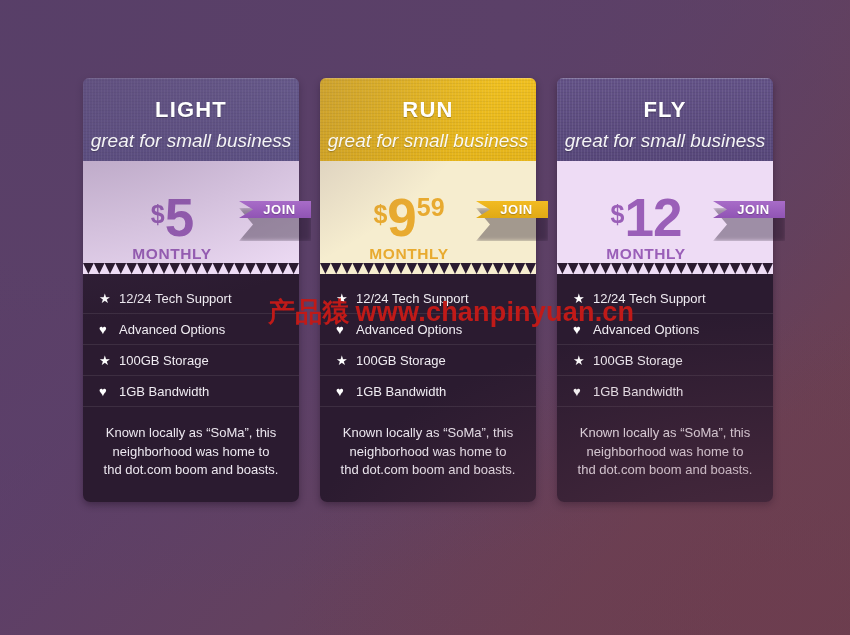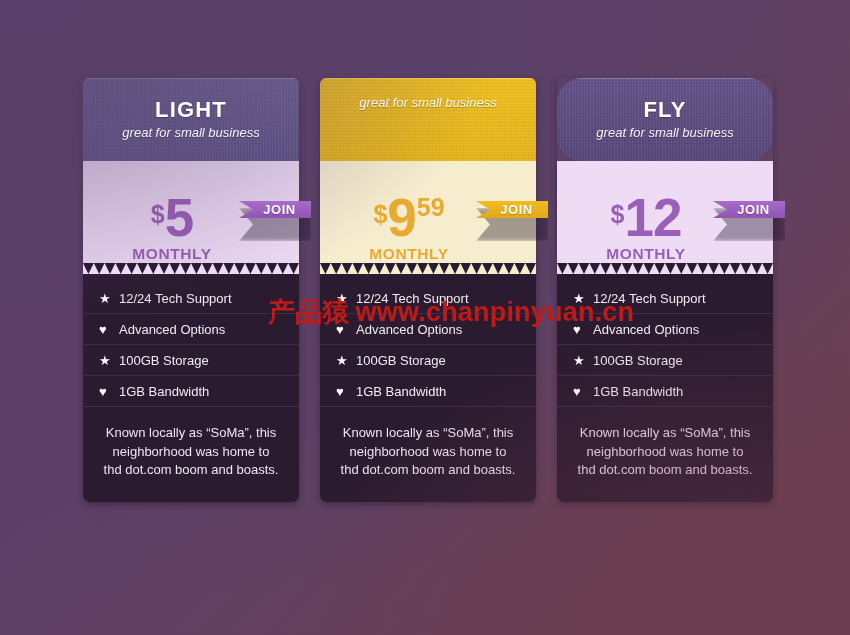--- a/index.html
+++ b/index.html
@@ -83,21 +83,22 @@
     font-size: 22px;
     font-weight: bold;
     color: #ffffff;
     letter-spacing: 1.2px;
     line-height: 30px;
     text-shadow: 0 1px 1px rgba(0,0,0,0.30);
   }
   .plan-tagline {
     position: relative;
     z-index: 2;
-    font-size: 13px;
+    margin-top: 5px;
+    font-size: 19px;
     font-style: italic;
     color: rgba(255,255,255,0.94);
     text-shadow: 0 1px 1px rgba(0,0,0,0.25);
   }
 
   
   .card-price {
     position: relative;
     height: 110px;
   }
@@ -269,20 +270,21 @@
           </div>
           <div class="feature">
             <span class="feature-icon">♥</span>
             <span class="feature-label">1GB Bandwidth</span>
           </div>
           <div class="desc">Known locally as “SoMa”, this neighborhood was home to thd dot.com boom and boasts.</div>
         </div>
       </div>
       <div class="card">
         <div class="card-head" style="background: linear-gradient(rgb(240, 192, 32) 0%, rgb(229, 180, 26) 100%);">
+          <div class="plan-name">RUN</div>
           <div class="plan-tagline">great for small business</div>
         </div>
         <div class="card-price" style="background: rgb(246, 237, 207);">
           <div class="price-inner" style="color: rgb(232, 170, 48);"><div class="price-line"><span class="currency">$</span><span class="amount">9</span><span class="cents">59</span></div><div class="per">MONTHLY</div></div>
           <div class="join-shadow"></div>
           <div class="join" style="background: linear-gradient(rgb(242, 187, 34) 0%, rgb(224, 169, 21) 100%);">
             <span>JOIN</span>
           </div>
         </div>
         <div class="zigzag"><svg width="216" height="11" viewBox="0 0 216 11" preserveAspectRatio="none">
@@ -303,21 +305,21 @@
             <span class="feature-label">100GB Storage</span>
           </div>
           <div class="feature">
             <span class="feature-icon">♥</span>
             <span class="feature-label">1GB Bandwidth</span>
           </div>
           <div class="desc">Known locally as “SoMa”, this neighborhood was home to thd dot.com boom and boasts.</div>
         </div>
       </div>
       <div class="card">
-        <div class="card-head" style="background: linear-gradient(rgb(99, 82, 135) 0%, rgb(87, 71, 122) 100%); border-radius: 25px;">
+        <div class="card-head" style="background: linear-gradient(rgb(99, 82, 135) 0%, rgb(87, 71, 122) 100%);">
           <div class="plan-name">FLY</div>
           <div class="plan-tagline">great for small business</div>
         </div>
         <div class="card-price" style="background: rgb(238, 220, 245);">
           <div class="price-inner" style="color: rgb(154, 95, 184);"><div class="price-line"><span class="currency">$</span><span class="amount">12</span></div><div class="per">MONTHLY</div></div>
           <div class="join-shadow"></div>
           <div class="join" style="background: linear-gradient(rgb(168, 108, 200) 0%, rgb(144, 84, 180) 100%);">
             <span>JOIN</span>
           </div>
         </div>

